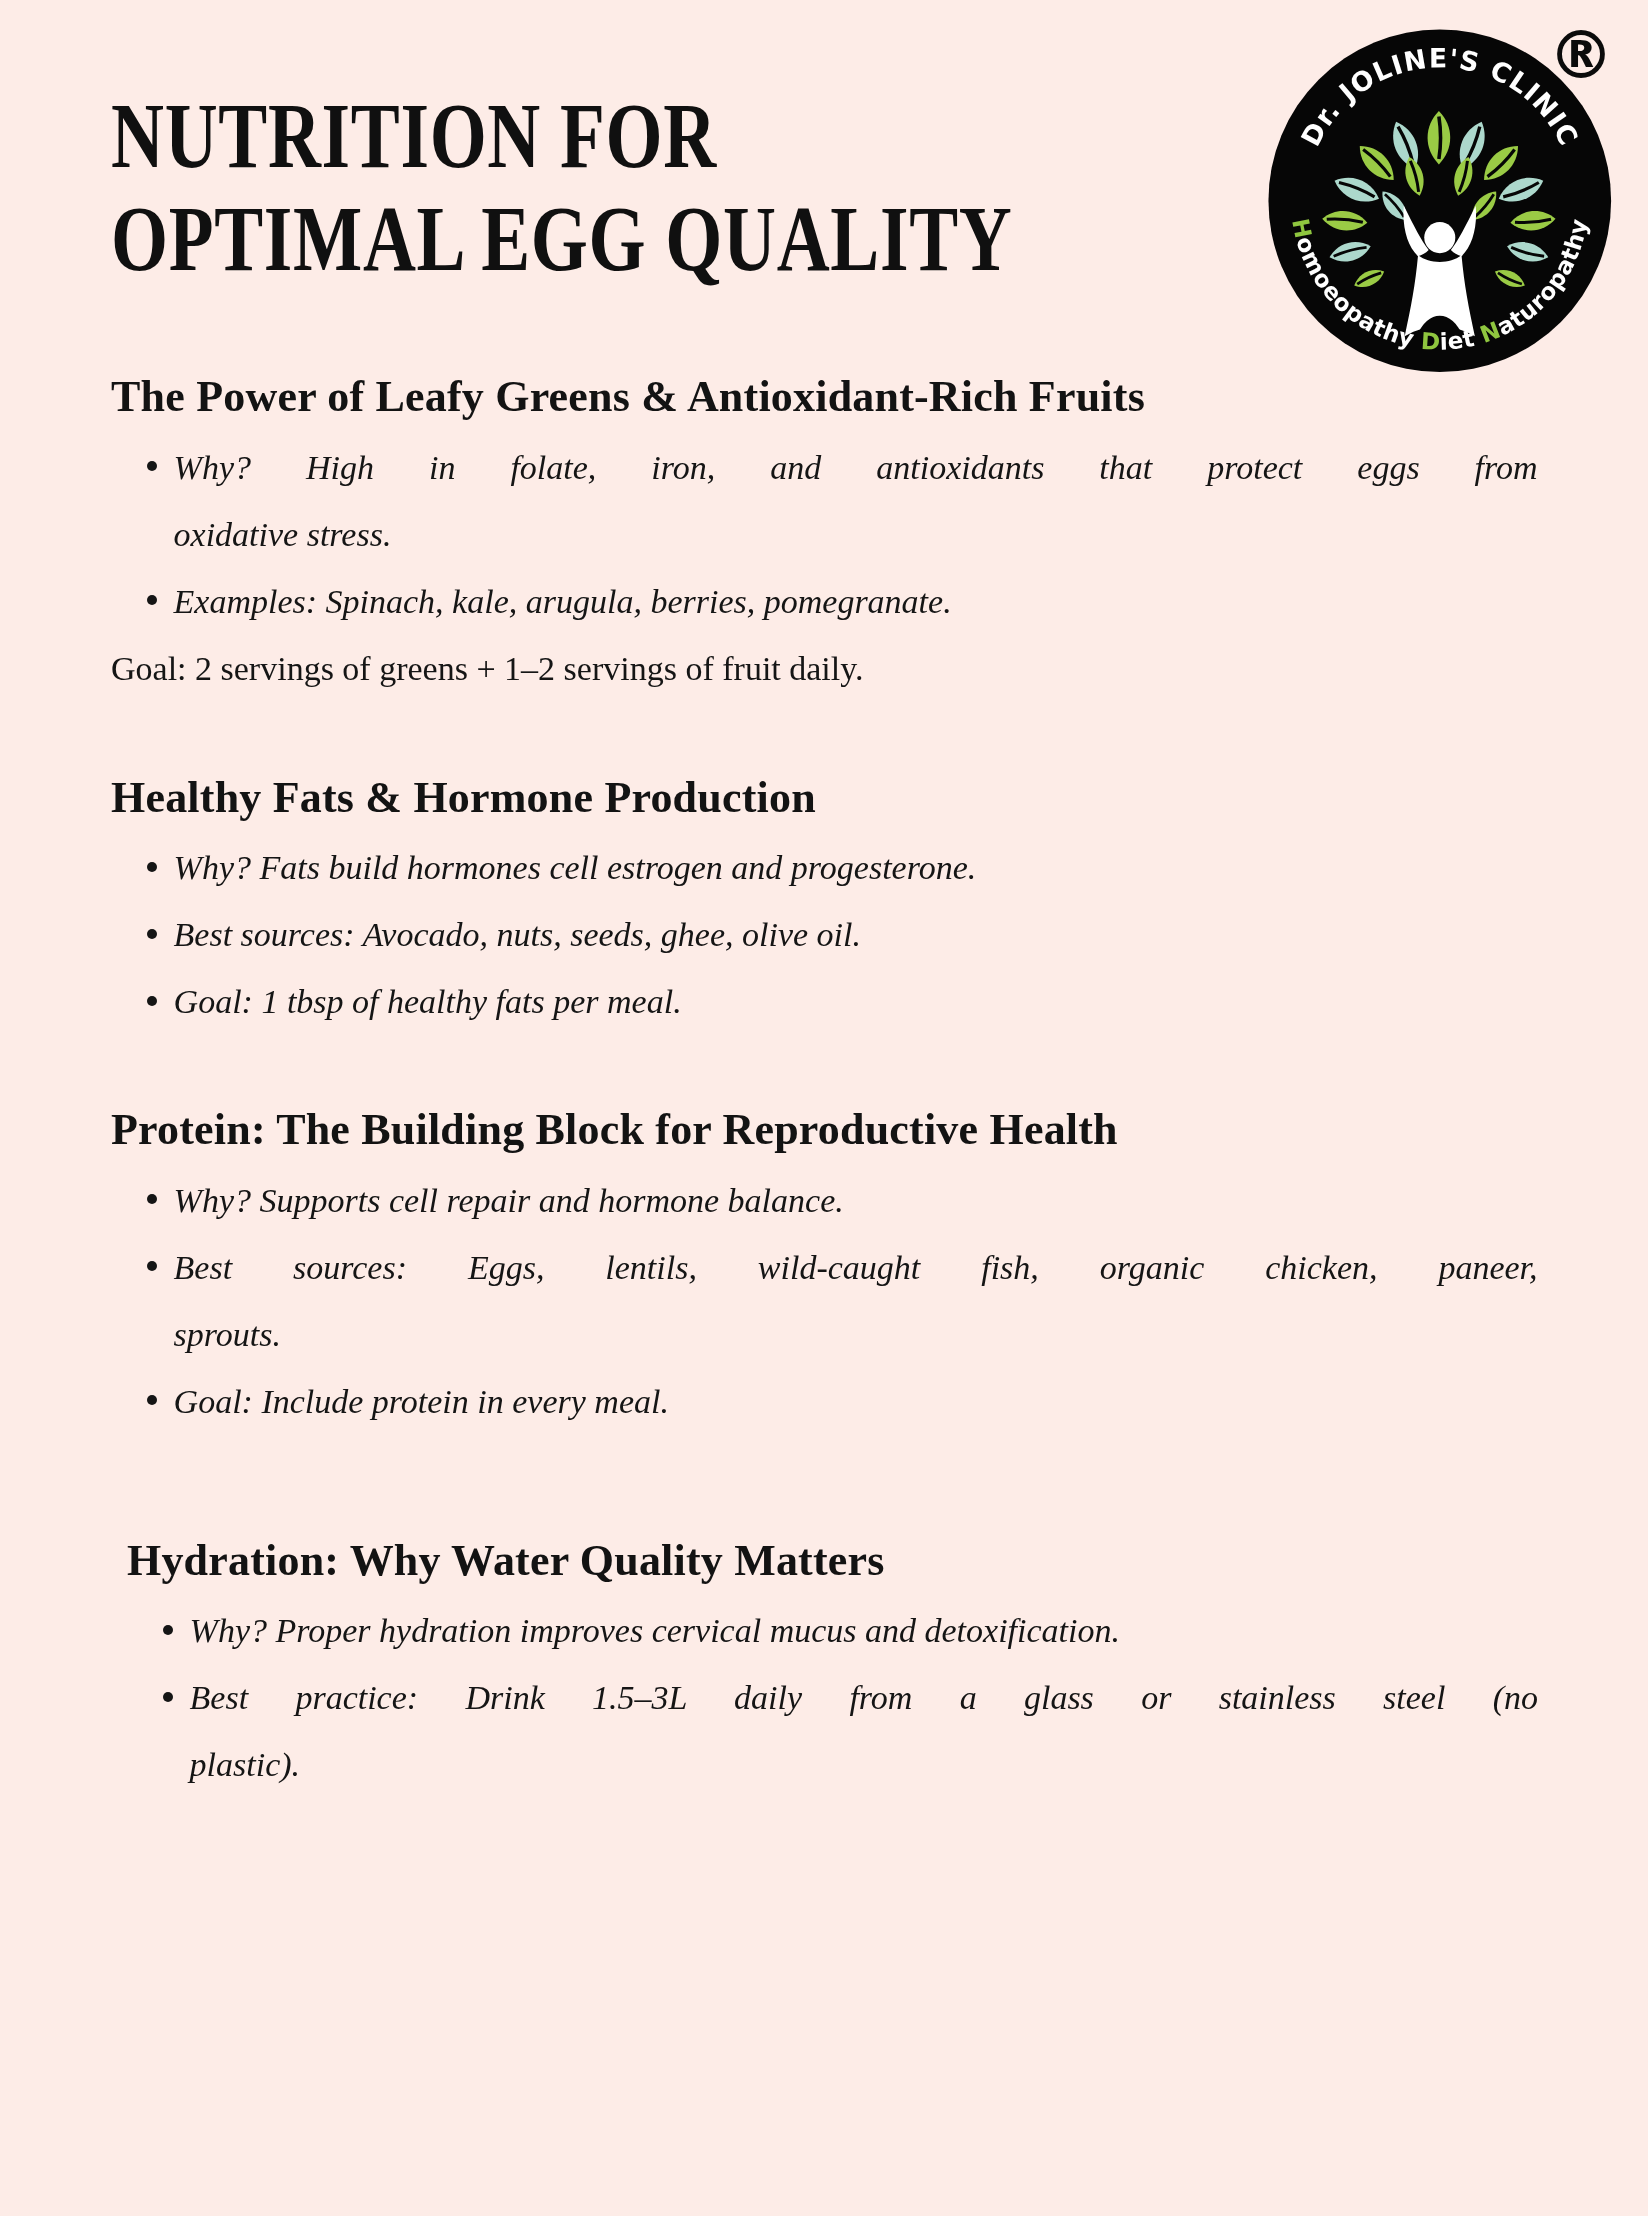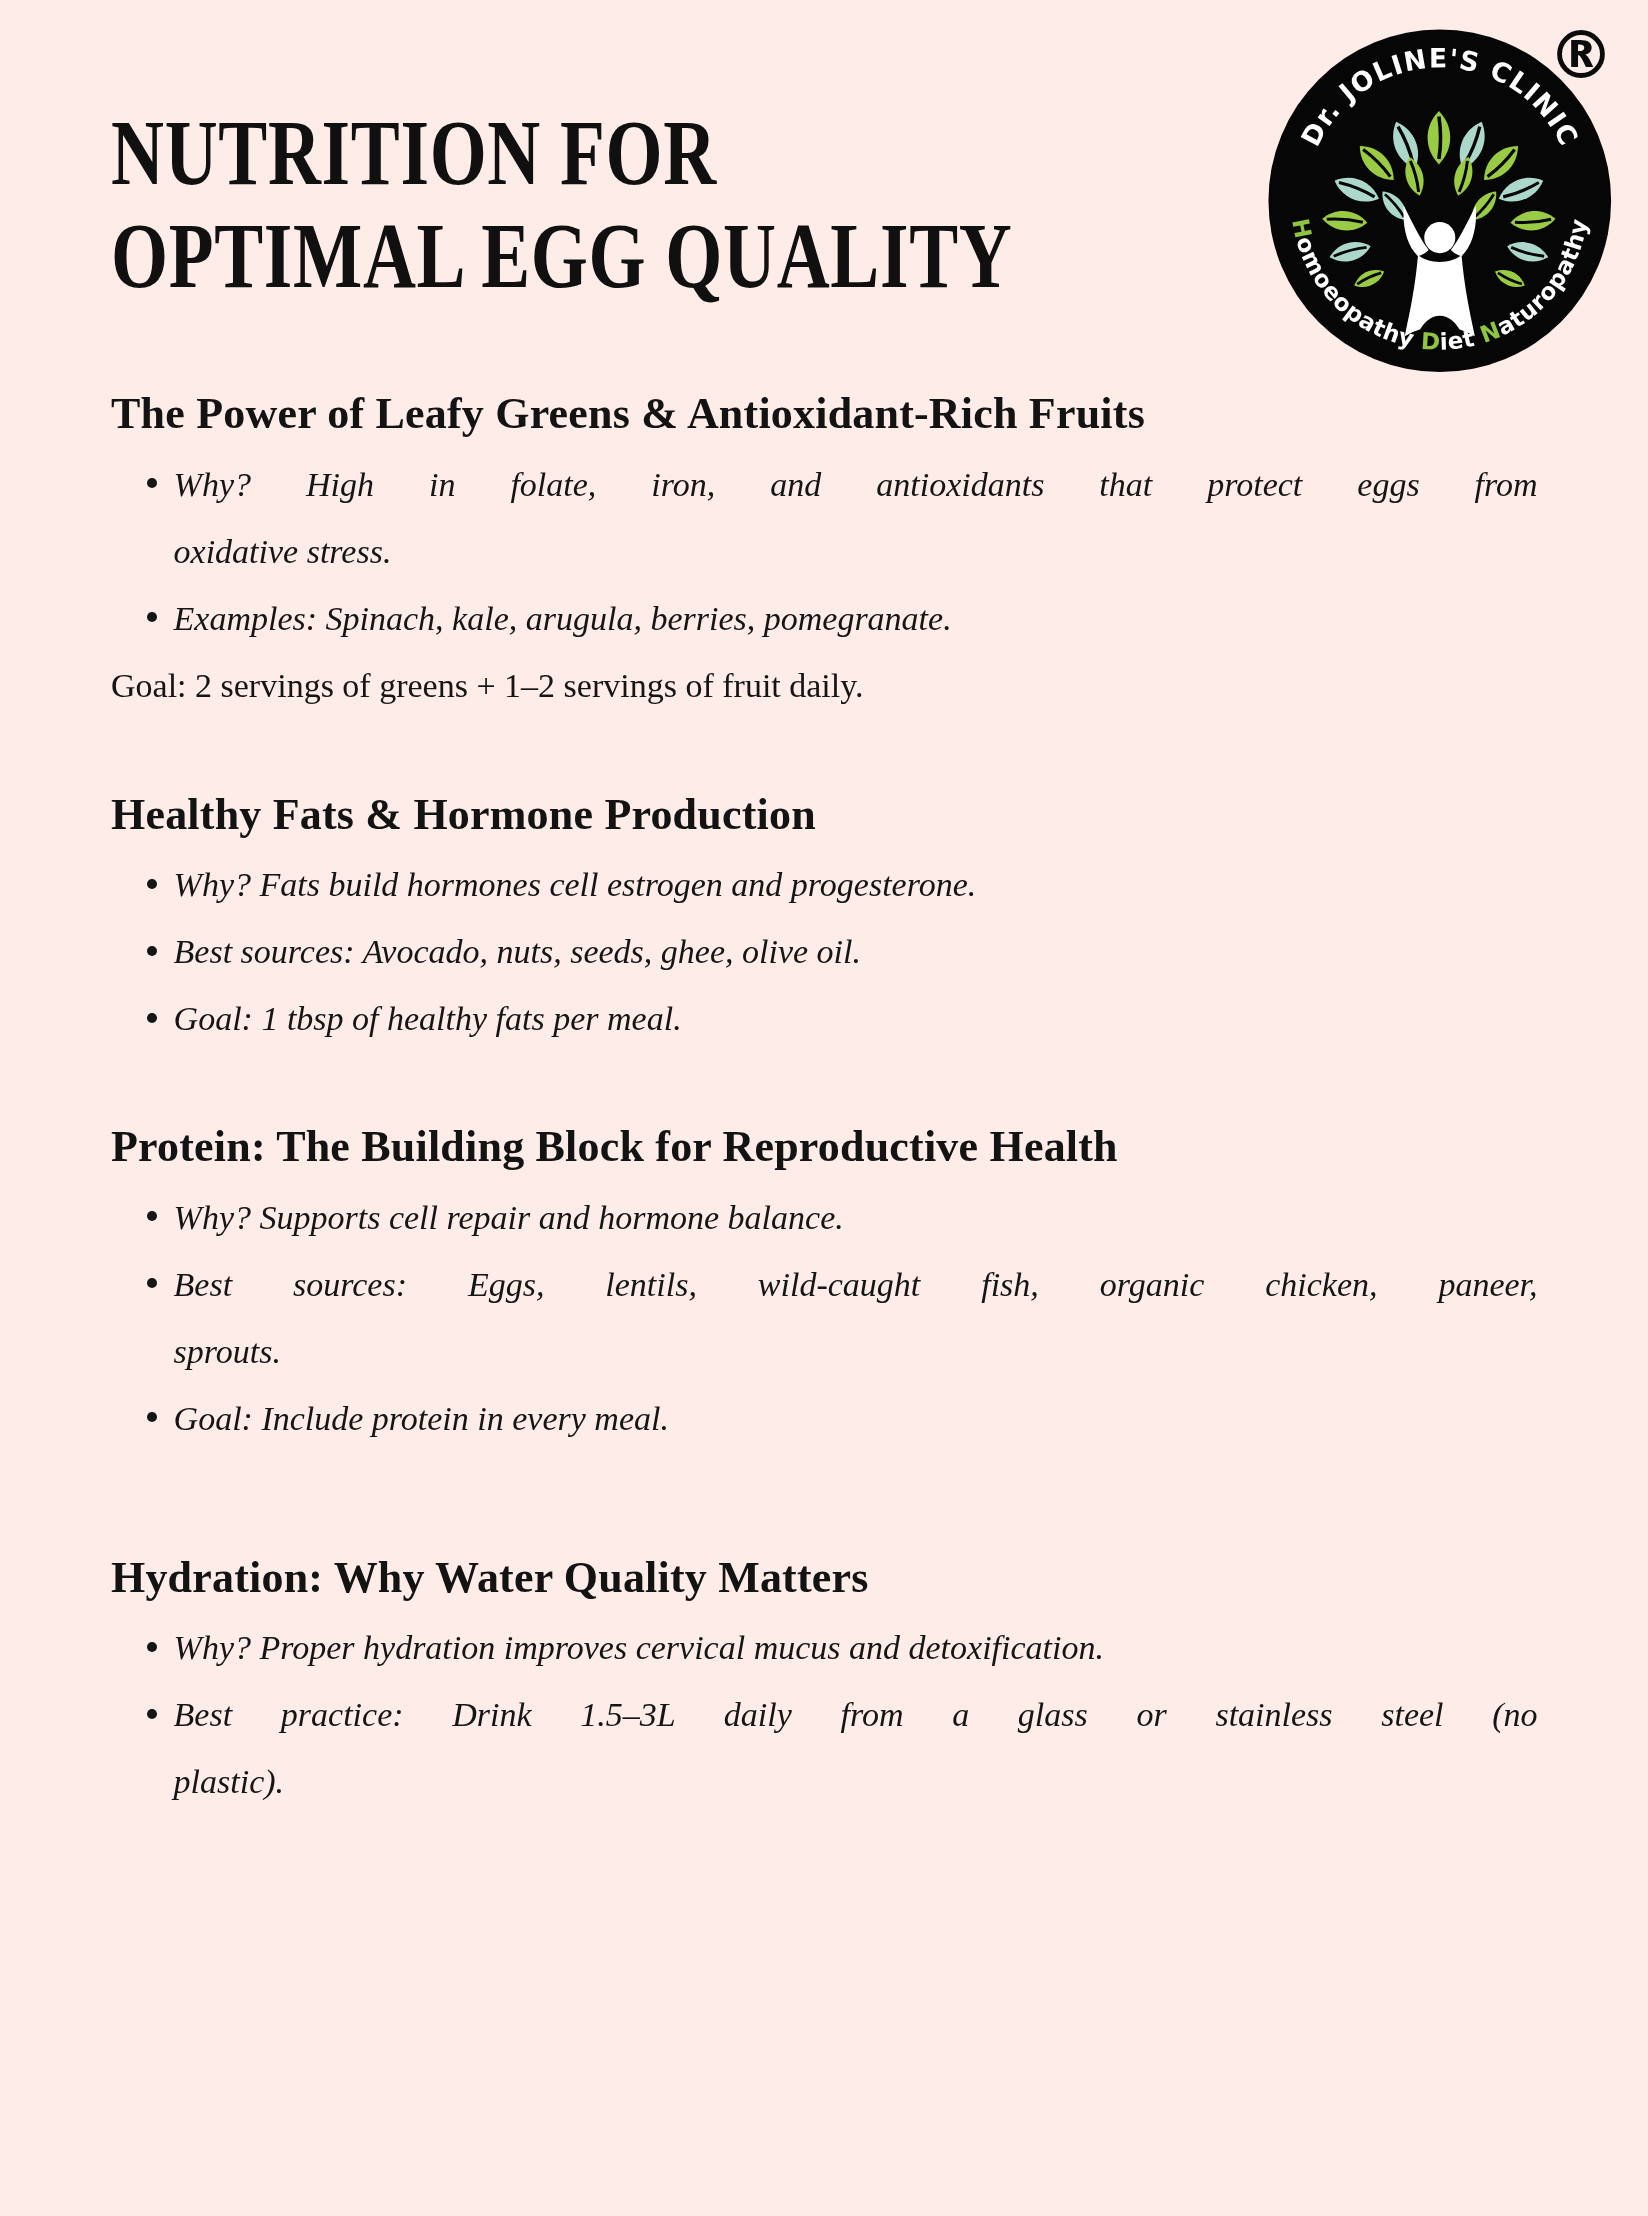--- a/index.html
+++ b/index.html
@@ -6,21 +6,21 @@
   body {
     width: 1649px; height: 2332px;
     background: #fdece7;
     font-family: "Liberation Serif", serif;
     color: #151515;
     position: relative;
     overflow: hidden;
   }
   .content {
     position: absolute;
-    left: 111px; top: 17px;
+    left: 111px; top: 0;
     width: 1427px;
   }
   
   .title { margin: 84px 0 0 0; font-weight: 700; }
   .tline {
     display: block;
     font-size: 94px;
     line-height: 103px;
     letter-spacing: 0.9px;
     white-space: nowrap;
@@ -55,21 +55,21 @@
     font-size: 44px;
     line-height: 67px;
     font-weight: 700;
     letter-spacing: 0.2px;
     color: #131313;
   }
   .sec { font-size: 34px; }
   .s1 { margin-top: 73px; }
   .s2 { margin-top: 62px; }
   .s3 { margin-top: 61px; }
-  .s4 { margin-top: 92px; }
+  .s4 { margin-top: 92px; margin-left: 16px; }
   .bullets { margin-top: 3.5px; }
   .bullet { display: flex; align-items: flex-start; }
   .dot {
     flex: none;
     width: 10.2px; height: 10.2px;
     border-radius: 50%;
     background: #151515;
     margin: 27.5px 0 0 36px;
   }
   .btext { margin-left: 16.4px; width: 1364px; font-style: italic; }

